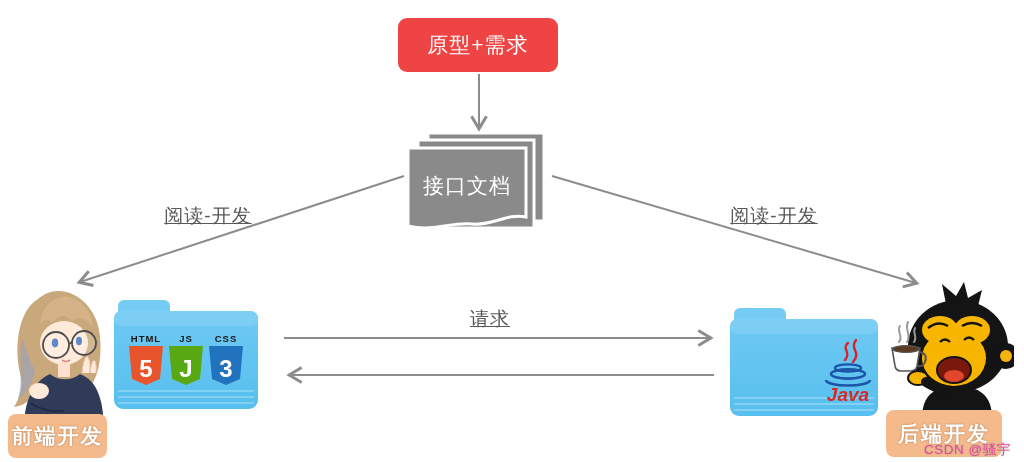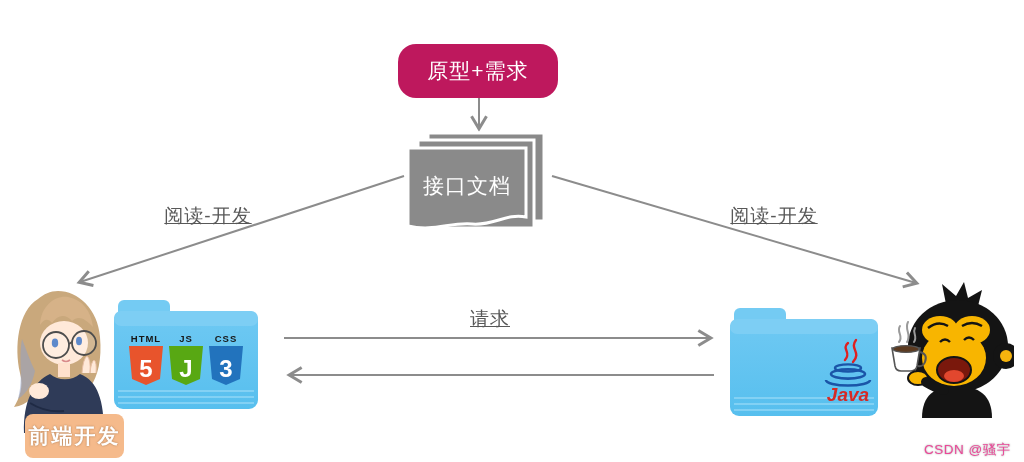--- a/index.html
+++ b/index.html
@@ -3,37 +3,37 @@
 <meta charset="utf-8">
 <style>
   html,body{margin:0;padding:0;background:#fff;}
   #canvas{
     position:relative;width:1024px;height:462px;background:#ffffff;
     font-family:"Liberation Sans","DejaVu Sans",sans-serif;overflow:hidden;
   }
   .abs{position:absolute;}
   
   .top-box{
-    left:398px;top:18px;width:160px;height:54px;background:#be185d;
-    border-radius:18px;color:#fff;display:flex;align-items:center;justify-content:center;
-    font-size:21px;font-weight:500;letter-spacing:1px;z-index:2;margin-top:26px;
+    left:398px;top:18px;width:160px;height:54px;background:#ef4444;
+    border-radius:9px;color:#fff;display:flex;align-items:center;justify-content:center;
+    font-size:21px;font-weight:500;letter-spacing:1px;z-index:2;
   }
   
   .edge-label{color:#585858;font-size:19px;text-align:center;z-index:2;letter-spacing:1px;text-decoration:underline;}
   .lbl-read-left{left:150px;top:203px;width:116px;}
   .lbl-read-right{left:716px;top:203px;width:116px;}
   .lbl-request{left:440px;top:306px;width:100px;text-align:center;}
   .lbl-response{left:440px;top:381px;width:100px;}
   
   .tag{
     background:#f5ba8b;border-radius:8px;color:#ffffff;font-weight:bold;
     display:flex;align-items:center;justify-content:center;font-size:21px;
     letter-spacing:2px;text-shadow:0 0 2px rgba(120,75,35,.65);z-index:4;
   }
-  .tag-frontend{left:8px;top:414px;width:99px;height:44px;margin-left:17px;}
+  .tag-frontend{left:8px;top:414px;width:99px;height:44px;}
   .tag-backend{left:886px;top:410px;width:116px;height:47px;}
   .watermark{
     left:924px;top:441px;width:98px;text-align:left;font-size:13.5px;
     color:#ec4899;text-shadow:0 0 2px #9a9a9a;z-index:5;letter-spacing:.5px;
   }
   svg{display:block;}
   .layer{z-index:1;}
   .art{z-index:2;}
 </style>
 </head>
@@ -152,16 +152,19 @@
     <path d="M8,66 h28 l-3,18 q-1,5 -6,5 h-10 q-5,0 -6,-5 z" fill="#ffffff" stroke="#555" stroke-width="1.6"></path>
     <ellipse cx="22" cy="67" rx="13" ry="3.4" fill="#5b3a20" stroke="#555" stroke-width="1.2"></ellipse>
     <path d="M36,70 q8,2 5,10 q-2,5 -7,4" fill="none" stroke="#555" stroke-width="2"></path>
     <ellipse cx="34" cy="96" rx="10" ry="7" fill="#f8b500" stroke="#141414" stroke-width="2"></ellipse>
     <path d="M42,100 q10,6 18,8" stroke="#141414" stroke-width="10" fill="none" stroke-linecap="round"></path>
   </svg>
 
   <div class="abs tag tag-frontend">
     <span>前端开发</span>
   </div>
+  <div class="abs tag tag-backend">
+    <span>后端开发</span>
+  </div>
 
   <div class="abs watermark">CSDN @骚宇</div>
 
 </div>
 
 </body></html>

